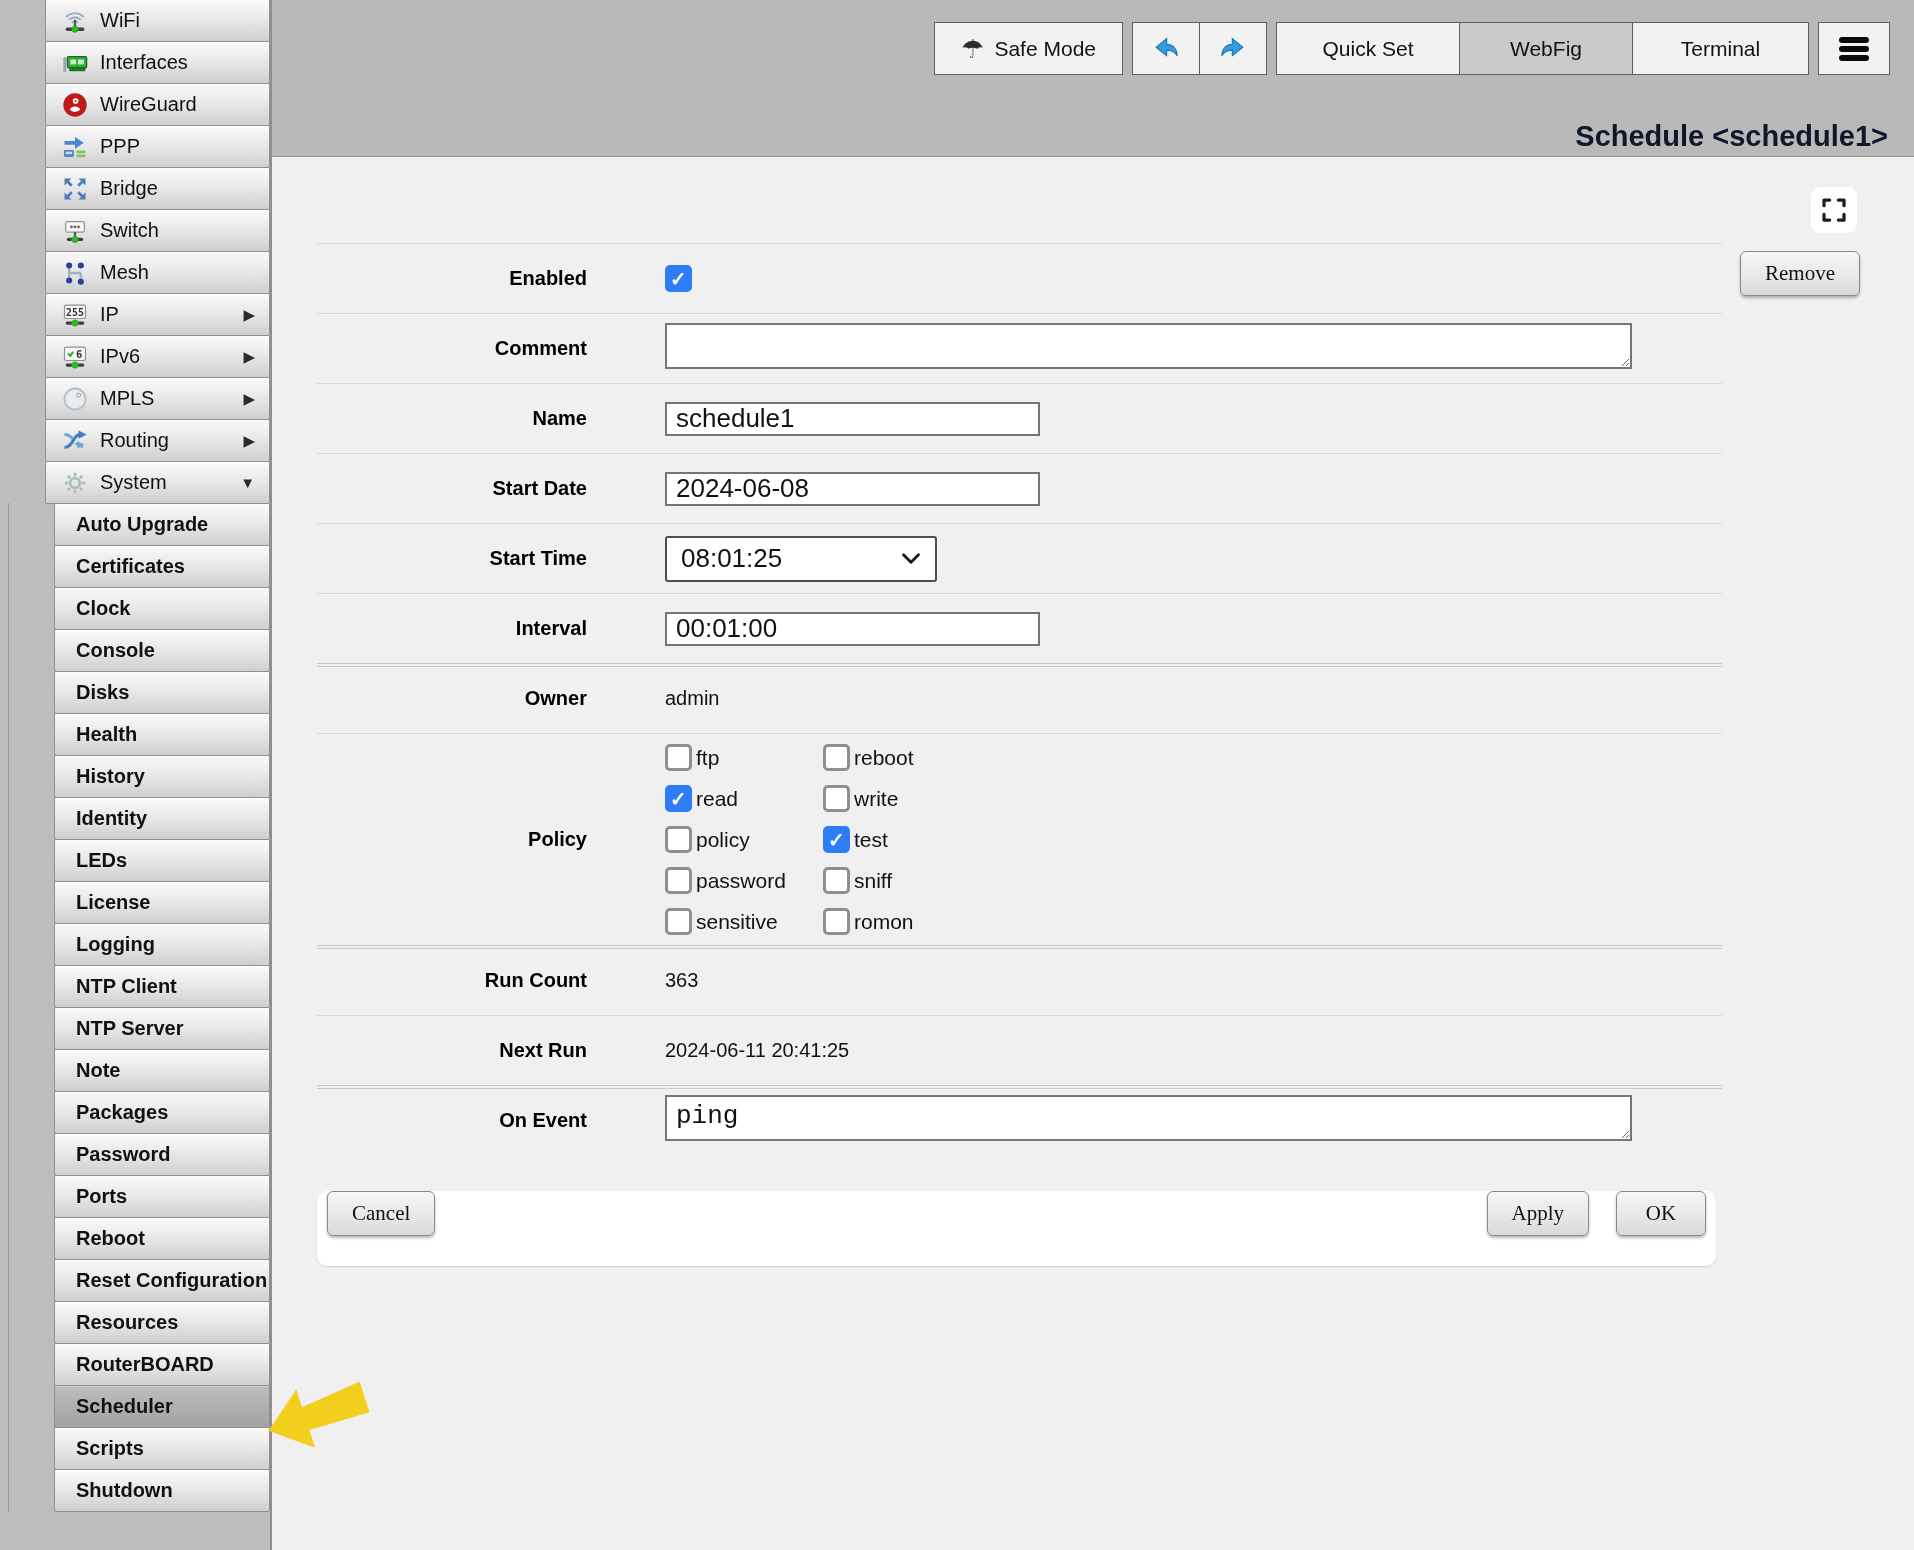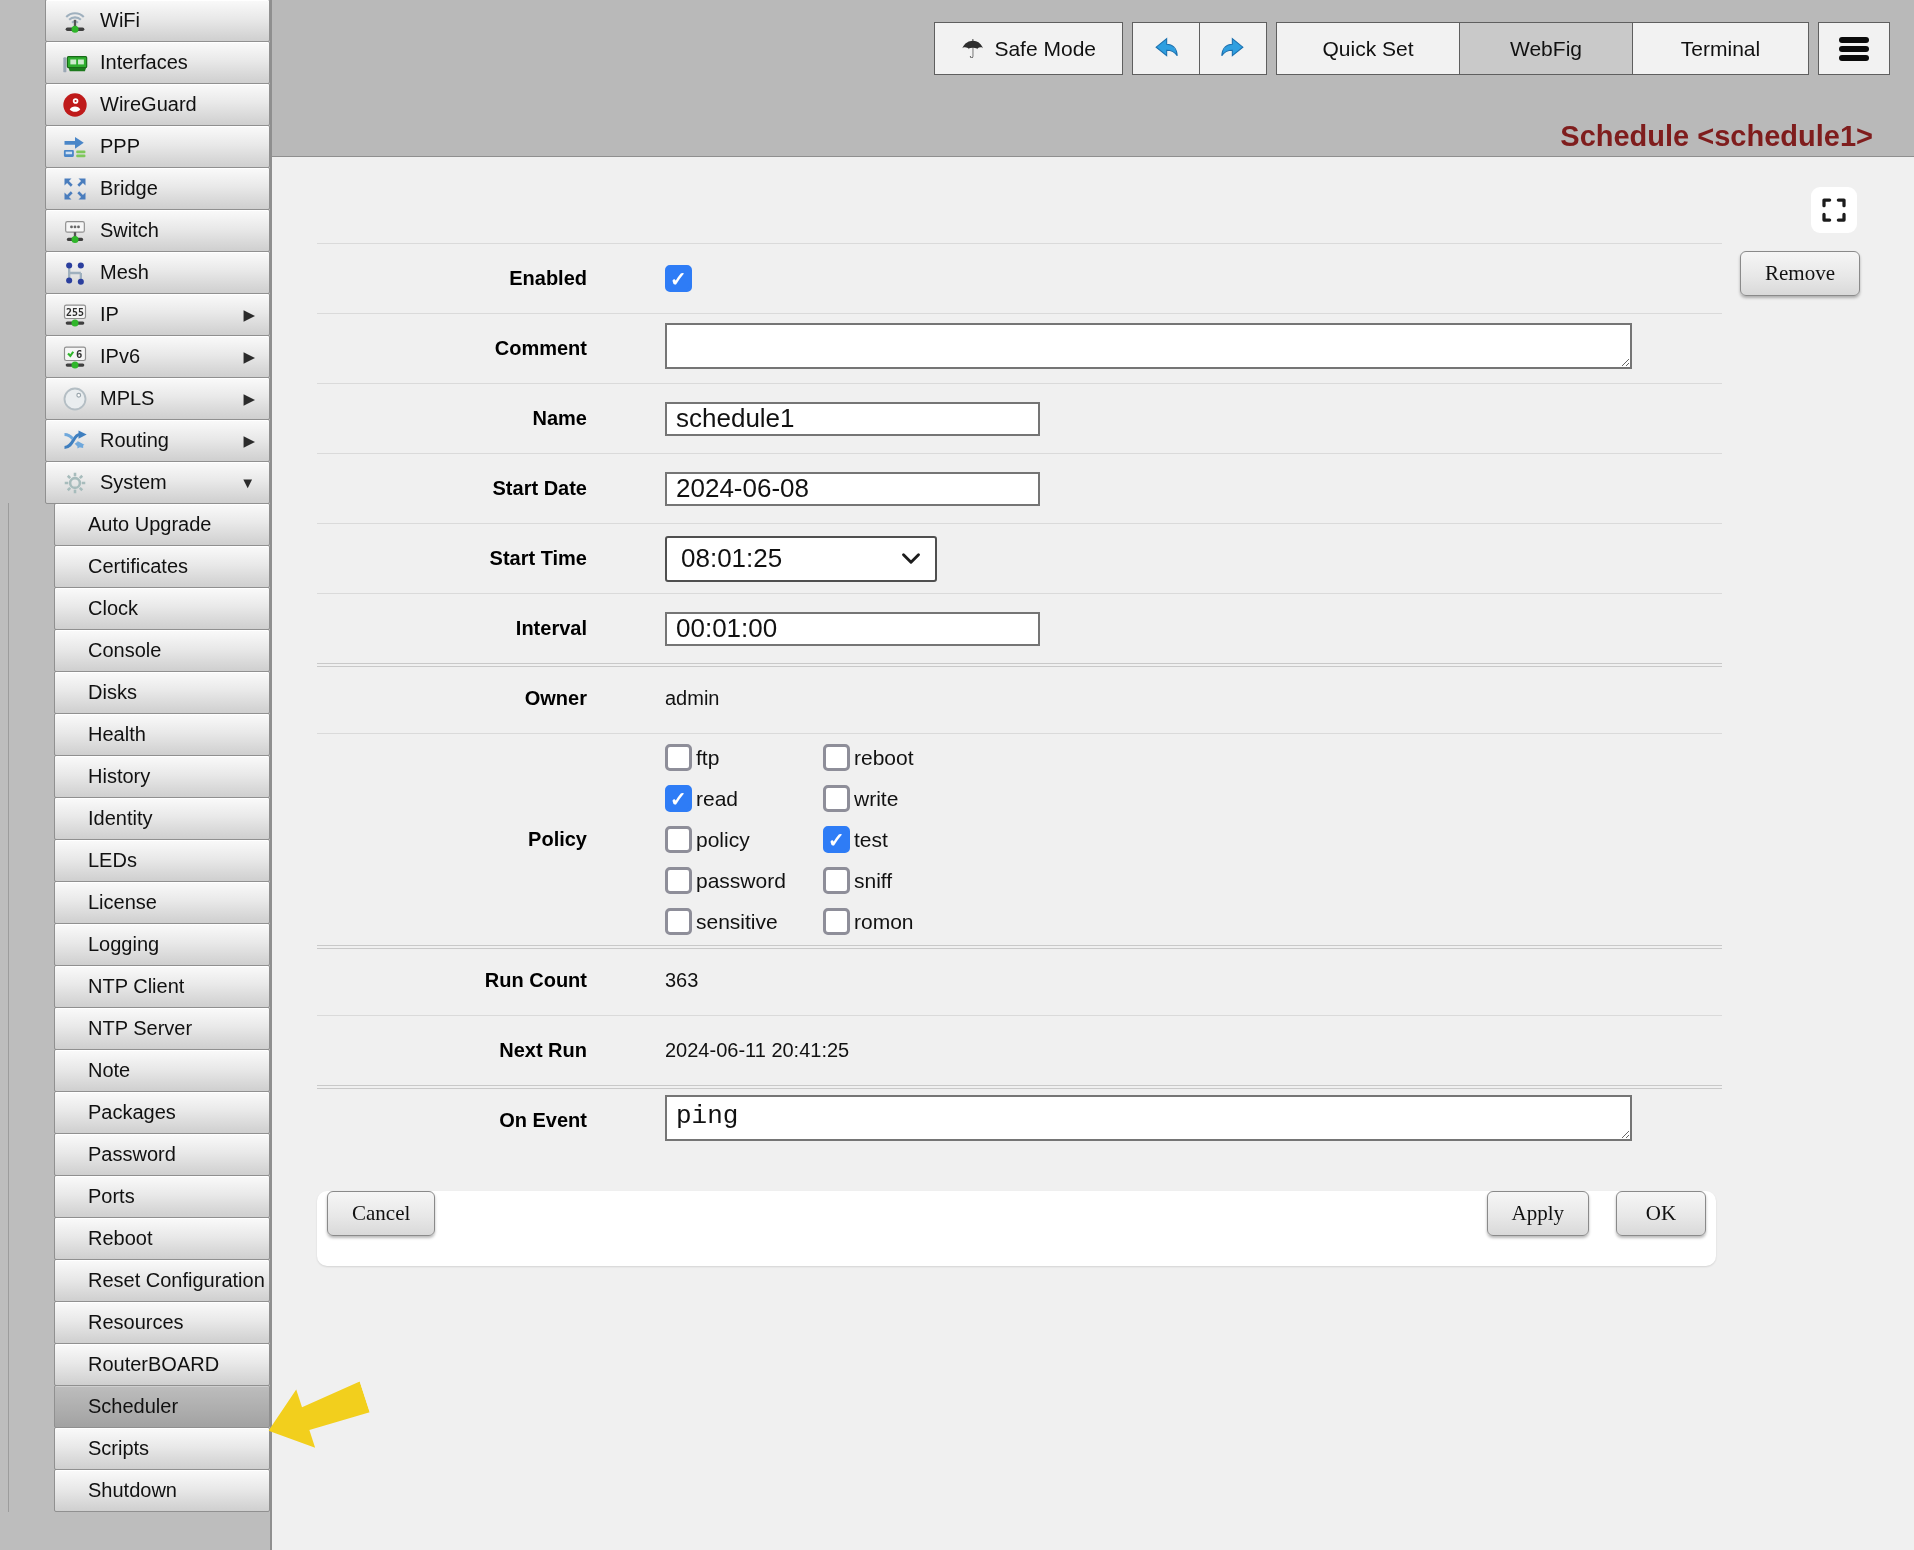--- a/index.html
+++ b/index.html
@@ -20,21 +20,21 @@
     background:linear-gradient(180deg,#fafafa 0%,#e9e9e9 45%,#cfcfcf 100%);
     box-shadow:inset 0 1px 0 #ffffff;
     font-size:20px;color:#111;cursor:pointer;border-radius:2px;margin-left:45px;
   }
   .side-main .side-item{padding-left:14px;}
   .s-icon{width:30px;height:30px;margin-right:10px;display:inline-flex;align-items:center;justify-content:center;flex:0 0 30px;}
   .s-icon svg{width:28px;height:28px;}
   .s-label{flex:1 1 auto;white-space:nowrap;}
   .s-arrow{flex:0 0 auto;margin-right:14px;font-size:15px;color:#2b2b2b;}
   .side-sub{margin-left:8px;border-left:1px solid #9c9c9c;}
-  .side-sub .side-item{padding-left:33px;}
+  .side-sub .side-item{padding-left:21px;font-weight:bold;}
   .side-sub .side-item.active{
     background:linear-gradient(180deg,#bdbdbd 0%,#adadad 60%,#a2a2a2 100%);
     box-shadow:inset 0 1px 0 #cfcfcf;
   }
   
   .main{position:absolute;left:272px;top:0;right:0;bottom:0;background:#b9b9b9;}
   .content{
     position:absolute;left:0;right:0;top:156px;bottom:0;
     background:#f0f0f0;border-top:1px solid #8f8f8f;
   }
@@ -46,22 +46,22 @@
     gap:10px;padding:0 26px;background:#f2f2f2;border:1px solid #5f5f5f;
     font-size:21px;color:#111;font-family:inherit;cursor:pointer;
   }
   .tb-group .tb-btn + .tb-btn{margin-left:-1px;}
   .tb-btn.active{background:#c9c9c9;}
   .tb-btn.icon-only{padding:0 17px;}
   .umb{font-size:26px;line-height:1;color:#2e2e2e;}
   .tb-btn svg{display:block;}
   
   .page-title{
-    position:absolute;top:120px;right:41px;
-    font-size:29px;font-weight:bold;color:#7f1d1d;white-space:nowrap;
+    position:absolute;top:120px;right:26px;
+    font-size:29px;font-weight:bold;color:#0f172a;white-space:nowrap;
   }
   
   .expand-btn{
     position:absolute;top:30px;right:57px;width:46px;height:46px;border-radius:9px;
     background:#ffffff;display:flex;align-items:center;justify-content:center;cursor:pointer;
   }
   .remove-btn{position:absolute;top:94px;right:54px;}
   
   .btn{
     box-sizing:border-box;display:inline-flex;align-items:center;justify-content:center;

